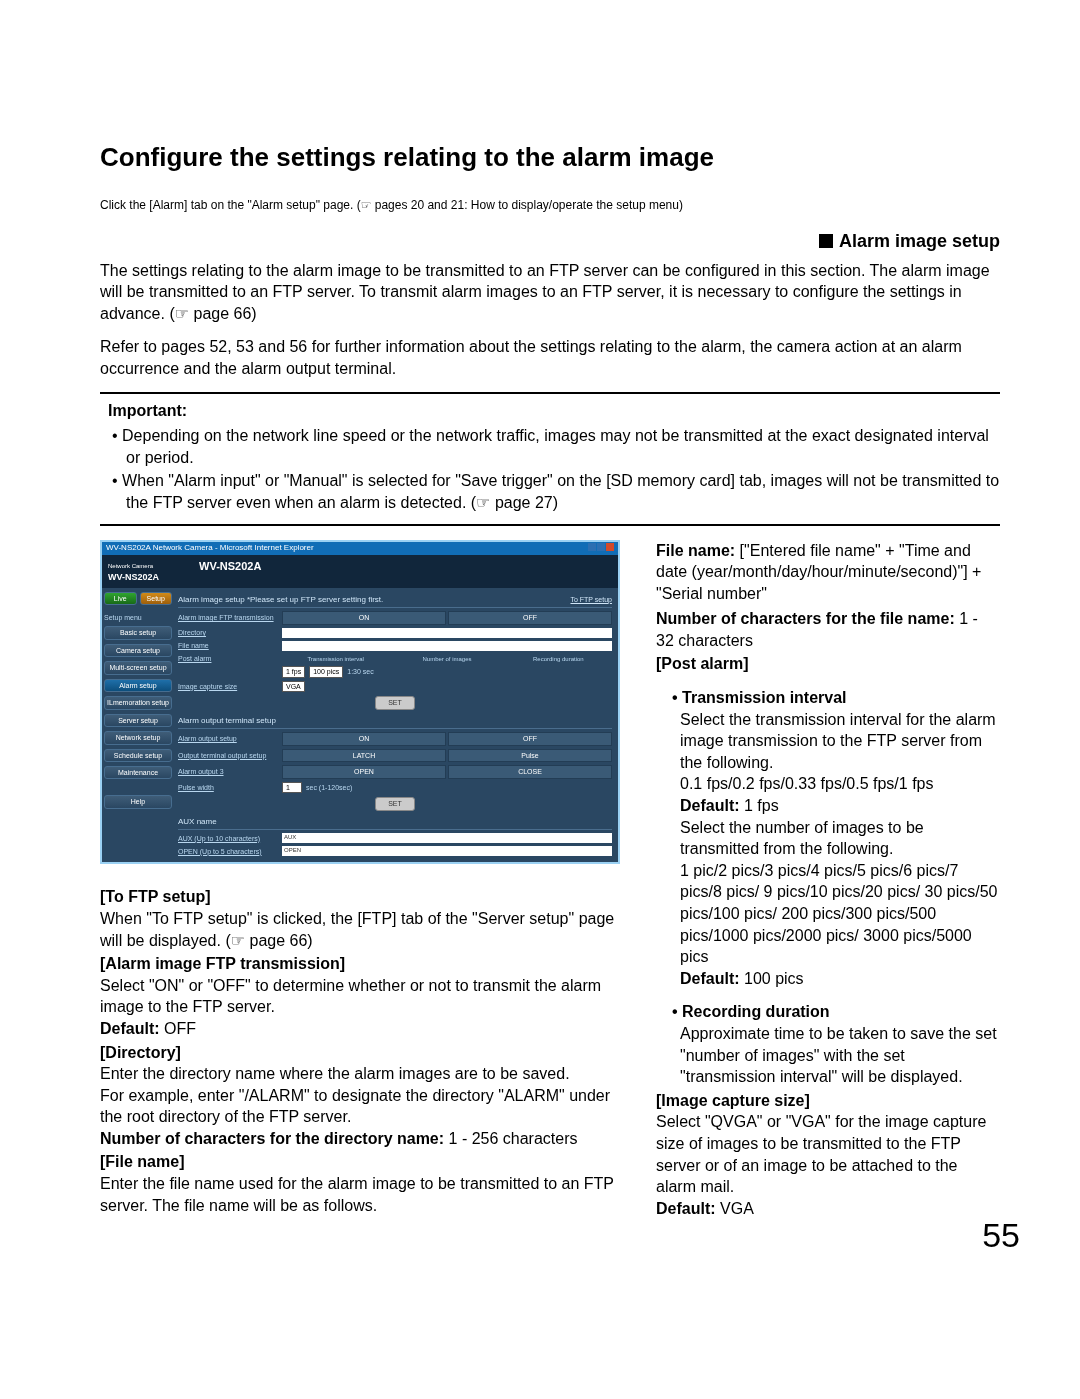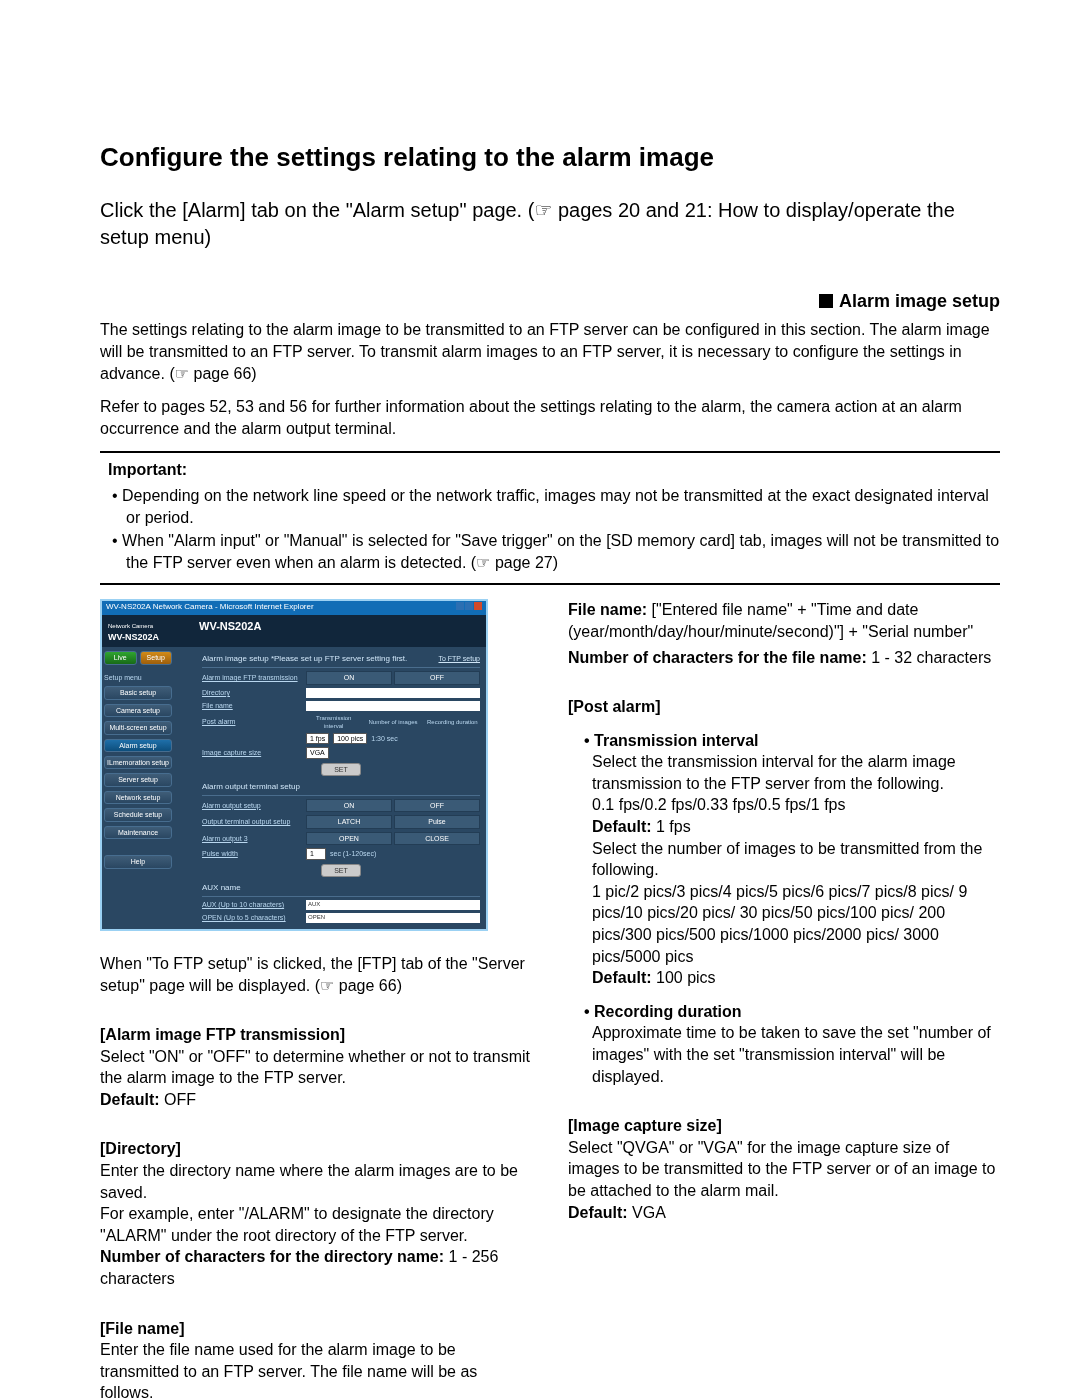--- a/index.html
+++ b/index.html
@@ -11,22 +11,22 @@
     line-height: 1.35;
     padding: 140px 80px 60px 100px;
     position: relative;
   }
   h1 {
     font-size: 26px;
     font-weight: bold;
     margin-bottom: 22px;
   }
   .top-desc {
-    font-size: 20px;
-    margin-bottom: 38px;
+    font-size: 12px;
+    margin-bottom: 16px;
   }
   h2 {
     font-size: 18px;
     font-weight: bold;
     margin-bottom: 6px;
     text-align: right;
   }
   .h2-square { display:inline-block; width:14px; height:14px; background:#000; margin-right:6px; vertical-align: -1px;}
   .body-block {
     font-size: 16px;
@@ -54,42 +54,42 @@
     display: flex;
     gap: 36px;
     margin-top: 10px;
   }
   .col {
     flex: 1;
     font-size: 16px;
   }
   .subhead {
     font-weight: bold;
-    margin-top: 28px;
+    margin-top: 2px;
   }
   .subbullet-head {
     font-weight: bold;
     margin-top: 12px;
     padding-left: 16px;
   }
   .hanging {
     padding-left: 24px;
     text-indent: 0;
   }
   .pagenum {
     position: absolute;
     bottom: 20px;
     right: 60px;
     font-size: 34px;
     font-weight: normal;
   }
 
   
   .mock {
-    width: 388px;
+    width: 520px;
     background: #2a4762;
     border: 2px solid #9bd1f3;
     font-size: 8px;
     color: #fff;
     margin-bottom: 22px;
     position: relative;
   }
   .mock-titlebar {
     background: #116db6;
     padding: 1px 4px;
@@ -97,21 +97,21 @@
     display:flex;
     justify-content: space-between;
   }
   .mock-title2 {
     background: #11263b;
     padding: 4px 6px;
     font-size: 9px;
     display:flex;
     gap: 40px;
   }
-  .mock-body { display:flex;gap:24px; }
+  .mock-body { display:flex; }
   .mock-side {
     width: 72px;
     background: #2a4762;
     padding: 4px 2px;
     display:flex;
     flex-direction: column;
     gap: 4px;
   }
   .mock-btn {
     background: linear-gradient(#3f5d78,#2a4762);
@@ -294,20 +294,21 @@
               <div class="mock-input" style="color:#333;font-size:6px;padding-left:2px;">AUX</div>
             </div>
           <div class="mock-row">
               <span class="mock-label">OPEN (Up to 5 characters)</span>
               <div class="mock-input" style="color:#333;font-size:6px;padding-left:2px;">OPEN</div>
             </div>
         </div>
       </div>
     </div>
 
+    <div class="subhead">[To FTP setup]</div>
     <div>When "To FTP setup" is clicked, the [FTP] tab of the "Server setup" page will be displayed. (☞ page 66)</div>
 
     <div class="subhead">[Alarm image FTP transmission]</div>
     <div>Select "ON" or "OFF" to determine whether or not to transmit the alarm image to the FTP server.</div>
     <div><b>Default:</b><span> OFF</span></div>
 
     <div class="subhead">[Directory]</div>
     <div>Enter the directory name where the alarm images are to be saved.</div>
     <div>For example, enter "/ALARM" to designate the directory "ALARM" under the root directory of the FTP server.</div>
     <div><b>Number of characters for the directory name:</b><span> 1 - 256 characters</span></div>

